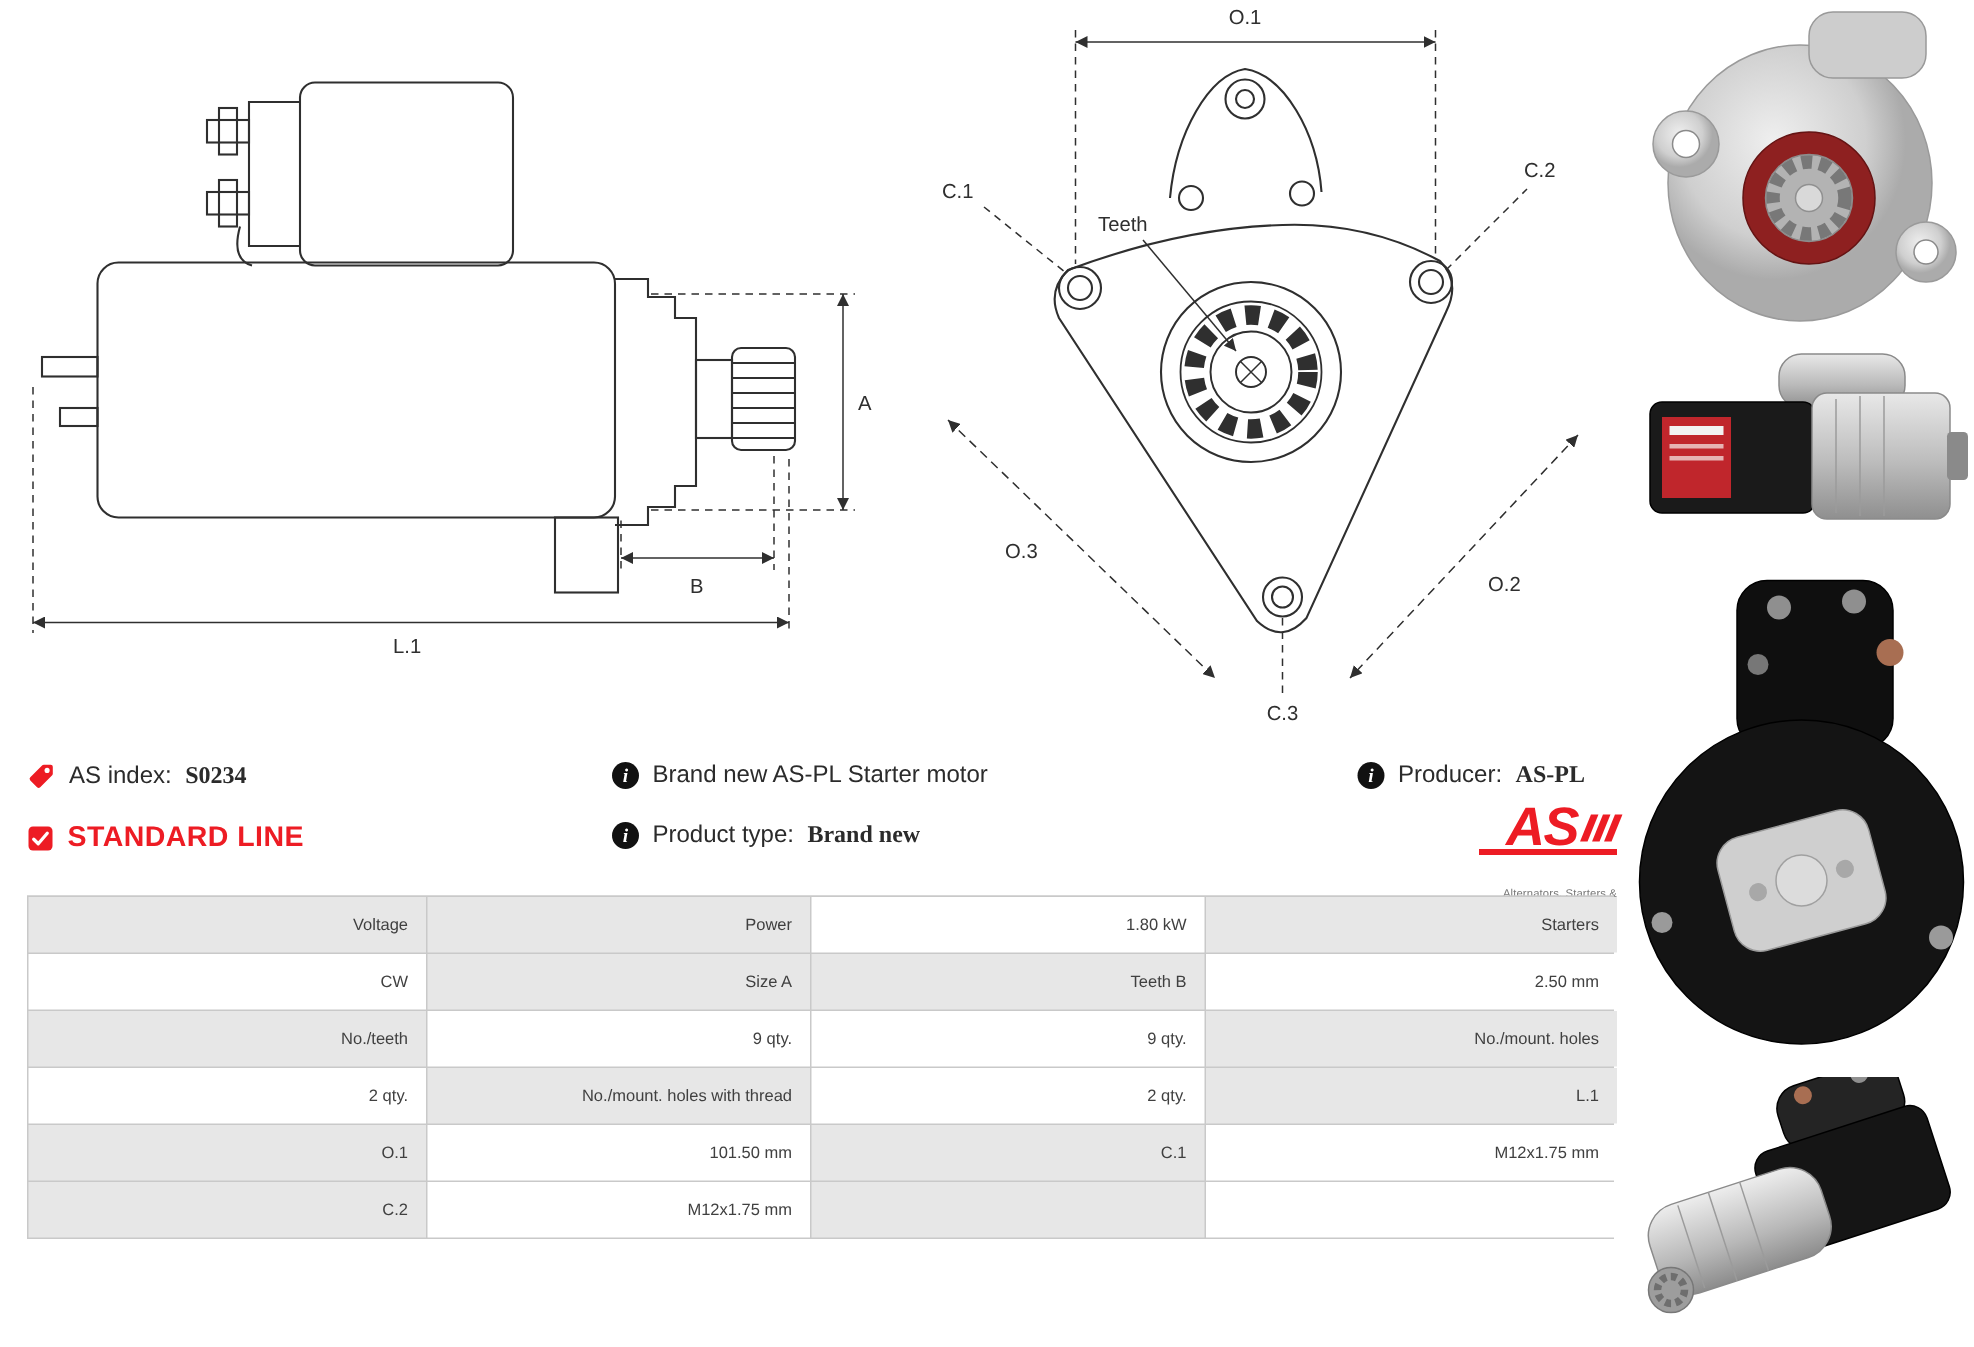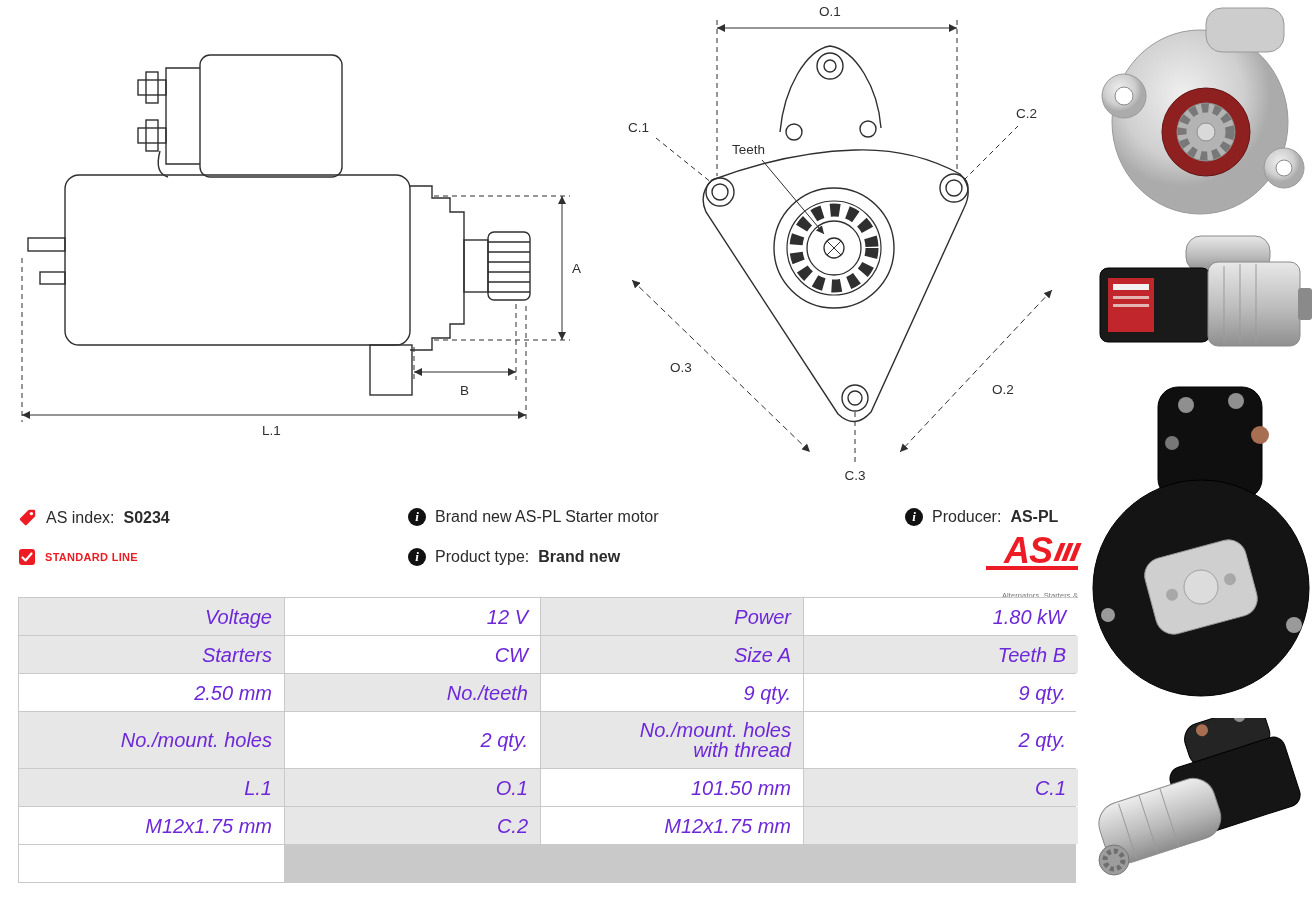--- a/index.html
+++ b/index.html
@@ -11,40 +11,40 @@
 
   .diagram { position:absolute; }
   #side-diagram { left:10px; top:10px; }
   #front-diagram { left:612px; top:0; }
 
   .photos { position:absolute; left:1088px; top:0; width:228px; height:898px; }
   .photo { display:block; }
 
   .info { position:absolute; left:0; top:500px; width:1085px; height:95px; }
   .info-item { position:absolute; display:flex; align-items:center; gap:9px; font-size:16px; color:#2b2b2b; white-space:nowrap; }
-  .bold { font-weight:bold; }
-  .standard-line { color:#ed1c24; font-weight:bold; font-size:11px; letter-spacing:0.3px; }
+  .bold { font-weight:bold;font-family:Liberation Serif, serif; }
+  .standard-line { color:#ed1c24; font-weight:bold; font-size:19px; letter-spacing:0.3px; }
   .info-icon { width:18px; height:18px; min-width:18px; border-radius:50%; background:#111; color:#fff;
                display:inline-flex; align-items:center; justify-content:center;
                font-family:"Liberation Serif", serif; font-style:italic; font-weight:bold; font-size:13px; }
   .tag-icon, .check-icon { display:inline-flex; }
 
   .aspl-logo { position:absolute; left:986px; top:38px; width:92px; text-align:right; }
   .logo-row { display:flex; align-items:flex-end; justify-content:flex-end; gap:2px; }
   .logo-as { color:#ed1c24; font-weight:bold; font-style:italic; font-size:36px; line-height:26px; letter-spacing:-1px; }
   .logo-stripes { display:inline-flex; gap:3px; margin-left:3px; margin-bottom:3px; }
   .logo-stripes i { display:block; width:5px; height:18px; background:#ed1c24; transform:skewX(-22deg); }
   .logo-bar { height:4px; background:#ed1c24; margin-top:2px; }
   .logo-tagline { font-size:7.5px; color:#777; margin-top:21px; letter-spacing:0.1px; }
 
   .spec { position:absolute; left:18px; top:597px; width:1058px;
           display:grid; grid-template-columns:265px 255px 262px 274px;
           gap:1px; background:#c9c9c9; border:1px solid #c9c9c9; }
   .cell { background:#fff; display:flex; align-items:center; justify-content:flex-end;
-          padding:8px 12px; font-size:20px; color:#6d28d9; min-height:37px; text-align:right; line-height:20px;font-style:italic; }
+          padding:8px 12px; font-size:11px; color:#404040; min-height:37px; text-align:right; line-height:20px; }
   .cell.label { background:#e7e7e7; }
   .cell.label .inner { display:inline-block; max-width:178px; }
 </style>
 </head>
 <body>
 
 <div class="page">
 
   <svg id="side-diagram" class="diagram" width="585" height="440" viewBox="0 0 585 440">
     <defs>
@@ -287,23 +287,20 @@
       <div class="logo-bar"></div>
       <div class="logo-tagline">Alternators, Starters &amp; Parts</div>
     </div>
   </div>
 
   <div class="spec">
 
     <div class="cell label">
         <span class="inner">Voltage</span>
       </div>
-    <div class="cell value">
-        <span class="inner">12 V</span>
-      </div>
     <div class="cell label">
         <span class="inner">Power</span>
       </div>
     <div class="cell value">
         <span class="inner">1.80 kW</span>
       </div>
 
     <div class="cell label">
         <span class="inner">Starters</span>
       </div>

